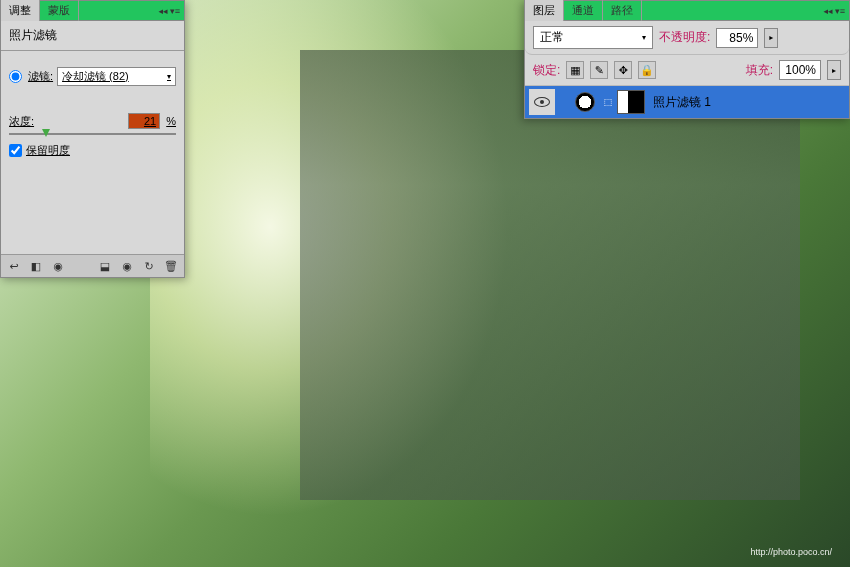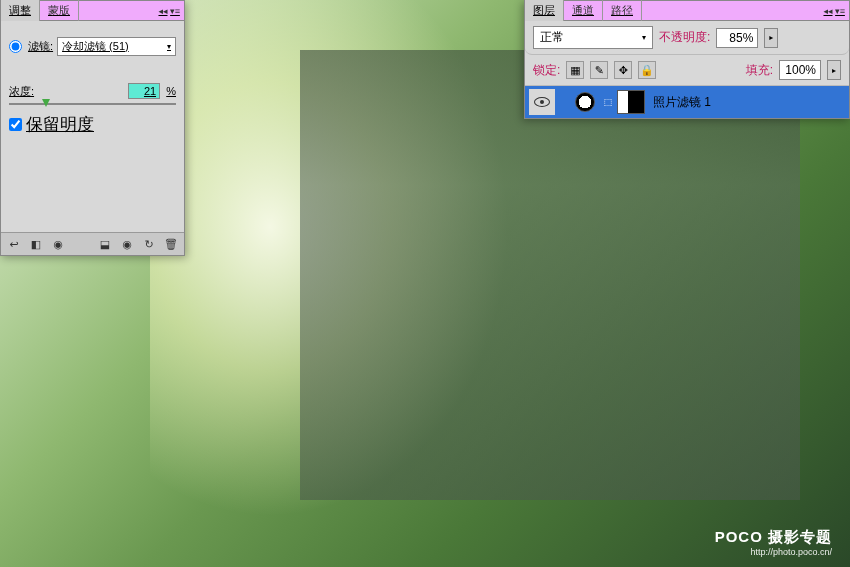--- a/index.html
+++ b/index.html
@@ -49,26 +49,25 @@
     .panel-left {
       position: absolute;
       top: 0; left: 0;
       width: 185px;
       background: #d8d8d8;
       border: 1px solid #888;
       box-shadow: 2px 2px 8px rgba(0,0,0,0.3);
       z-index: 10;
     }
     .panel-header {
-      background: #f0abfc;
+      background: #22c55e;
       border-bottom: 1px solid #888;
       display: flex;
       align-items: center;
       height: 20px;
-      text-decoration: underline;
     }
     .panel-tab {
       padding: 3px 8px;
       font-size: 11px;
       color: #333;
       cursor: pointer;
       border-right: 1px solid #999;
     }
     .panel-tab.active {
       background: #d0d0d0;
@@ -131,21 +130,21 @@
       display: flex;
       align-items: center;
       margin: 27px 0 4px;
       gap: 6px;
     }
     .slider-row label { font-size: 11px; color: #000; }
     .slider-input {
       width: 32px;
       text-align: right;
       border: 1px solid #888;
-      background: #5eead4;
+      background: #c2410c;
       font-size: 11px;
       padding: 1px 3px;
       margin-left: auto;
     }
     .slider-track {
       height: 2px;
       background: #888;
       margin: 4px 0 8px;
       position: relative;
     }
@@ -158,21 +157,21 @@
       border-right: 4px solid transparent;
       border-top: 8px solid #4a4;
       cursor: pointer;
     }
     .checkbox-row {
       display: flex;
       align-items: center;
       margin: 8px 0;
       gap: 4px;
     }
-    .checkbox-row label { font-size: 17px; color: #000; }
+    .checkbox-row label { font-size: 11px; color: #000; }
     .panel-footer {
       border-top: 1px solid #999;
       padding: 4px 6px;
       display: flex;
       align-items: center;
       gap: 8px;
       background: #c8c8c8;
     }
     .footer-icon {
       width: 14px; height: 14px;
@@ -308,39 +307,39 @@
       color: #000000;
       padding-left: 4px;
     }
   </style>
 </head>
 <body>
 
 <div class="bg-image"></div>
 
 <div class="watermark">
-  <div class="wm-main">POCO 摄影专题</div>
   <div class="wm-sub">http://photo.poco.cn/</div>
 </div>
 
 <div class="panel-left">
   <div class="panel-header">
     <div class="panel-tab active">调整</div>
     <div class="panel-tab">蒙版</div>
     <div class="panel-header-icons">
       <div class="header-icon">◂◂</div>
       <div class="header-icon">▾≡</div>
     </div>
   </div>
+  <div class="panel-title">照片滤镜</div>
   <div class="panel-body">
     <div class="radio-row">
       <input type="radio" name="mode" checked="" style="">
       <label>滤镜:</label>
       <div class="dropdown">
-        <span>冷却滤镜 (51)</span>
+        <span>冷却滤镜 (82)</span>
         <span class="dropdown-arrow">▾</span>
       </div>
     </div>
     <div class="slider-row">
       <label>浓度:</label>
       <input class="slider-input" value="21" style="">
       <span>%</span>
     </div>
     <div class="slider-track">
       <div class="slider-thumb"></div>

